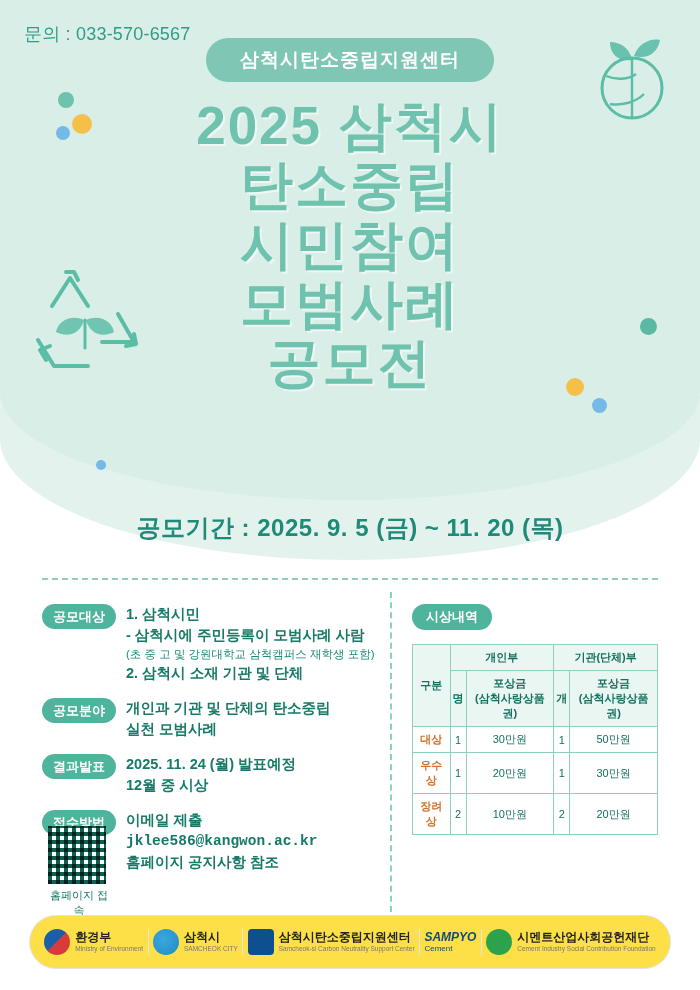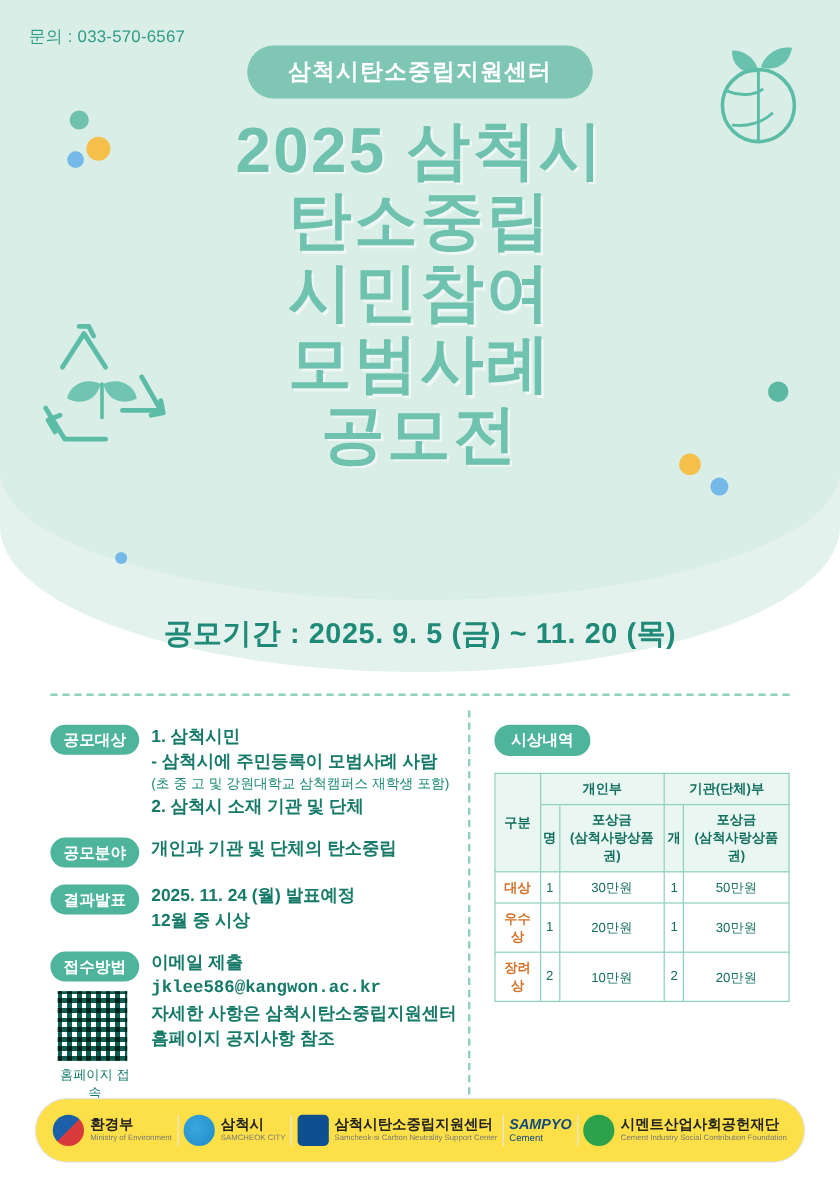--- a/index.html
+++ b/index.html
@@ -24,21 +24,21 @@
   }
   .top-wash2 {
     position: absolute; top: 0; left: 0; width: 700px; height: 500px;
     background: #d7ece6;
     border-bottom-left-radius: 70% 30%;
     border-bottom-right-radius: 70% 30%;
     opacity: .75;
   }
   .contact {
     position: absolute; top: 22px; left: 24px;
-    font-size: 14px; color: #2f9c86; letter-spacing: .2px;
+    font-size: 18px; color: #2f9c86; letter-spacing: .2px;
   }
   .ribbon {
     position: absolute; top: 38px; left: 50%; transform: translateX(-50%);
     background: #7fc7b4;
     color: #ffffff;
     font-size: 19px; font-weight: bold;
     padding: 9px 34px;
     border-radius: 22px;
     letter-spacing: 1px;
     white-space: nowrap;
@@ -192,37 +192,37 @@
         <div>- 삼척시에 주민등록이 모범사례 사람</div>
         <div class="sm">(초 중 고 및 강원대학교 삼척캠퍼스 재학생 포함)</div>
         <div>2. 삼척시 소재 기관 및 단체</div>
       </div>
     </div>
 
     <div class="info-row">
       <div class="tag">공모분야</div>
       <div class="info-body">
         <div>개인과 기관 및 단체의 탄소중립</div>
+        <div>실천 모범사례</div>
       </div>
     </div>
 
     <div class="info-row">
       <div class="tag">결과발표</div>
       <div class="info-body">
         <div>2025. 11. 24 (월) 발표예정</div>
         <div>12월 중 시상</div>
       </div>
     </div>
 
     <div class="info-row">
       <div class="tag">접수방법</div>
       <div class="info-body">
         <div>이메일 제출</div>
         <div class="lk">jklee586@kangwon.ac.kr</div>
-        <div>자세한 사항은 삼척시탄소중립지원센터</div>
         <div>홈페이지 공지사항 참조</div>
       </div>
     </div>
   </div>
 
   <div class="qr-wrap">
     <div class="qr"></div>
     <div class="qr-cap">홈페이지 접속</div>
   </div>
 

